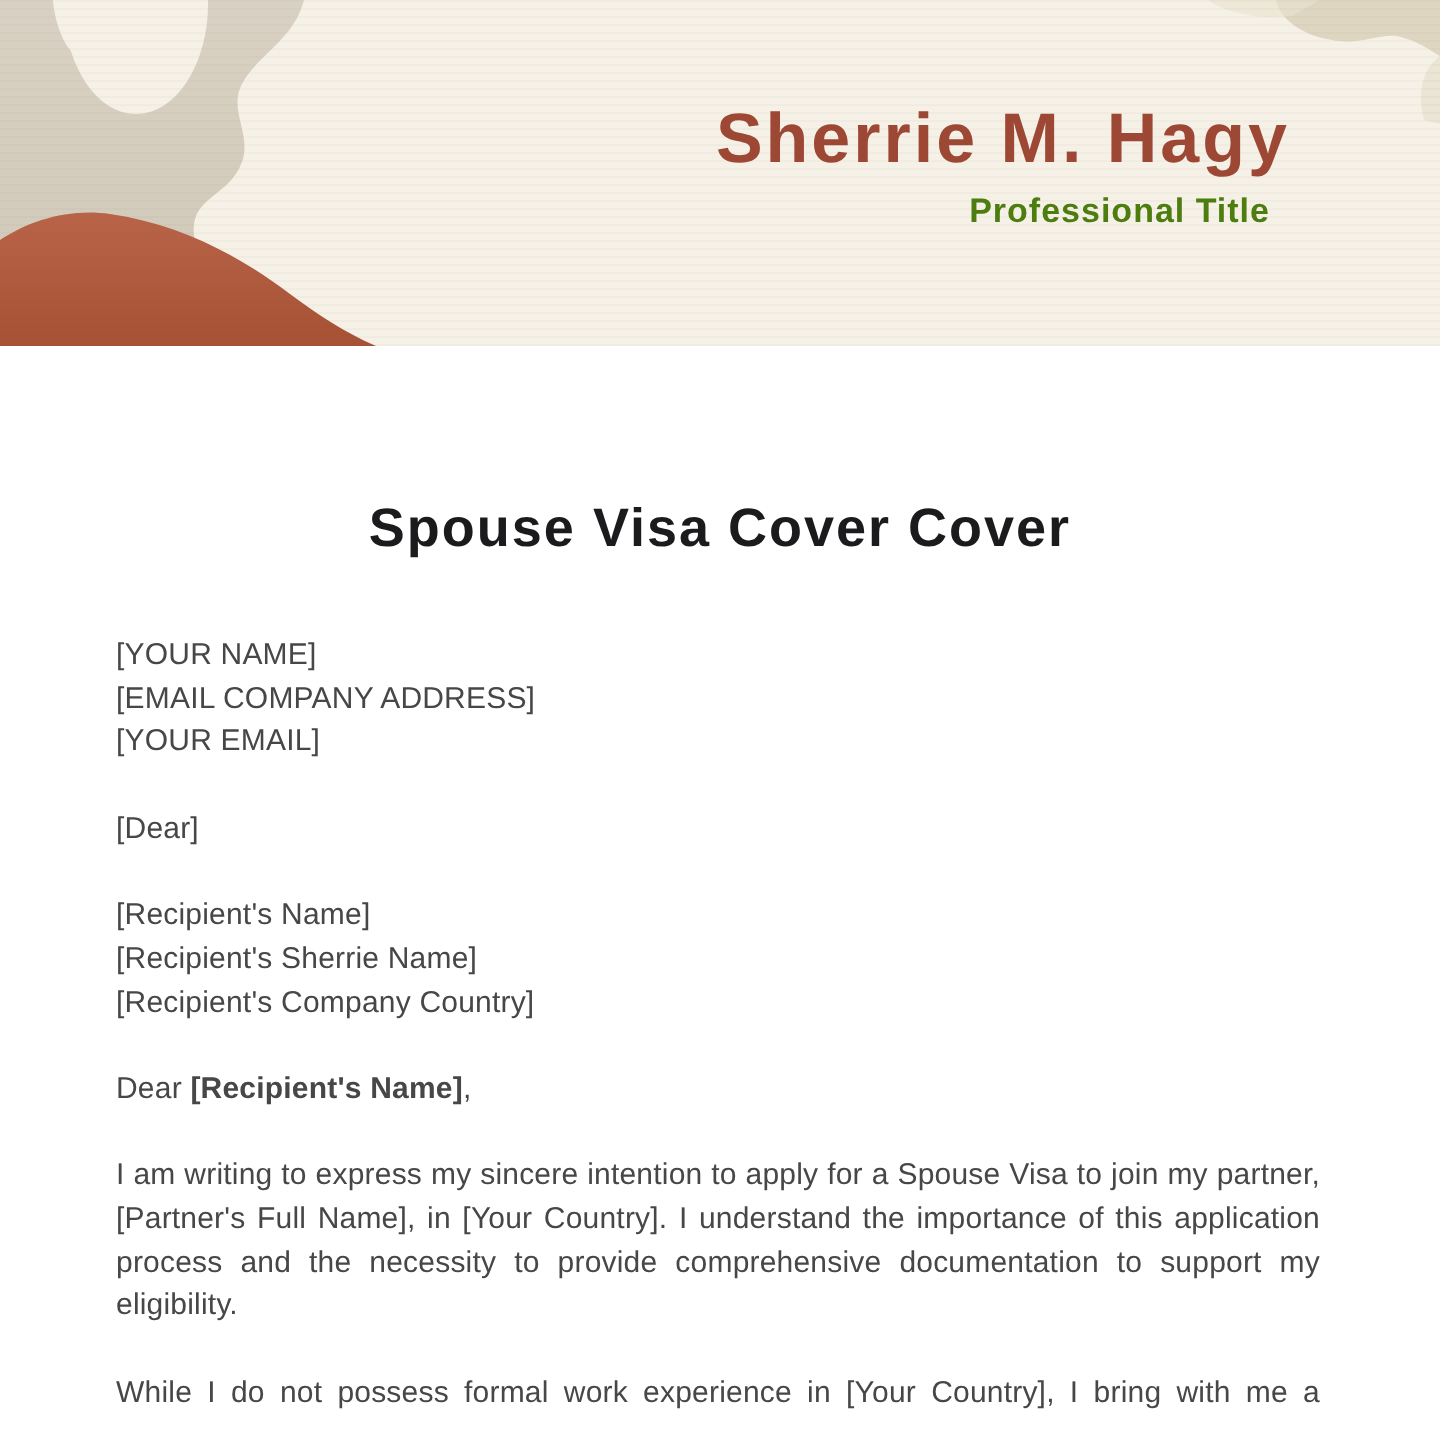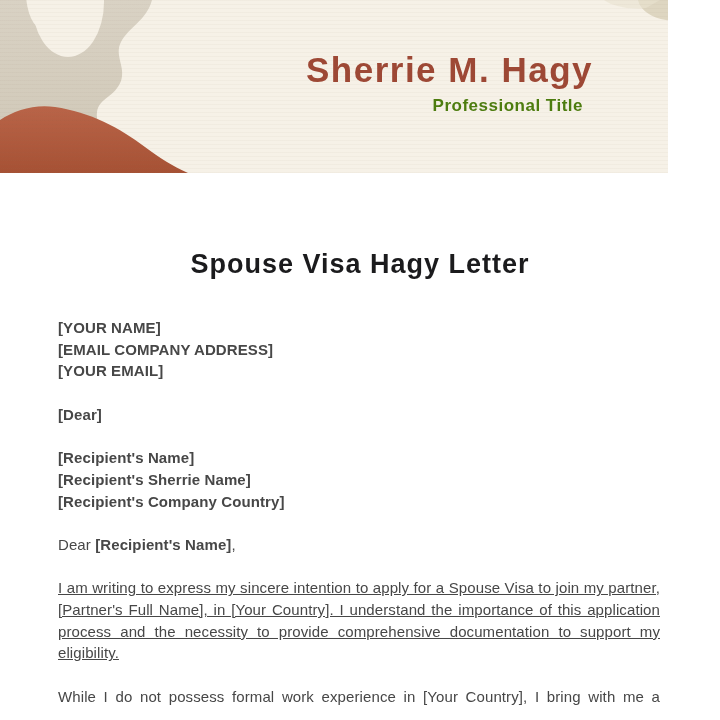--- a/index.html
+++ b/index.html
@@ -20,21 +20,21 @@
     width: 720px;
     height: 720px;
     background: #ffffff;
     overflow: hidden;
   }
 
   
   .letterhead {
     position: absolute;
     top: 0; left: 0;
-    width: 668px;
+    width: 720px;
     height: 173px;
     background: #f6f1e7;
     overflow: hidden;
   }
   .letterhead .blobs {
     position: absolute;
     inset: 0;
     display: block;
   }
   .letterhead .texture {
@@ -90,26 +90,25 @@
     top: 317px;
     left: 58px;
     width: 602px;
     font-size: 15px;
     line-height: 21.7px;
     letter-spacing: 0.1px;
     color: #474747;
   }
   .letter-body .block { margin: 0 0 21.7px 0; }
   .letter-body .block:last-child { margin-bottom: 0; }
-  .addr-line { white-space: nowrap; font-weight: bold; }
+  .addr-line { white-space: nowrap; }
   .bold { font-weight: 700; }
   .para {
     text-align: justify;
     margin: 0 0 21.7px 0;
-    text-decoration: underline;
   }
   .para-cut {
     text-align: justify;
     text-align-last: justify;
     margin: 0;
   }
 </style>
 </head>
 <body>
 
@@ -151,21 +150,21 @@
       <path fill="#e7e0cd" opacity="0.7" d="M 720 28 C 712 34 708 45 712 60 L 720 62 Z"></path>
     </svg>
     <div class="texture"></div>
 
     <div class="identity">
       <div class="lh-name">Sherrie M. Hagy</div>
       <div class="lh-title">Professional Title</div>
     </div>
   </div>
 
-  <h1 class="doc-title">Spouse Visa Hagy Letter</h1>
+  <h1 class="doc-title">Spouse Visa Cover Cover</h1>
 
   <div class="letter-body">
 
     <div class="block">
       <div class="addr-line">[YOUR NAME]</div>
       <div class="addr-line">[EMAIL COMPANY ADDRESS]</div>
       <div class="addr-line">[YOUR EMAIL]</div>
     </div>
 
     <div class="block addr-line">[Dear]</div>

